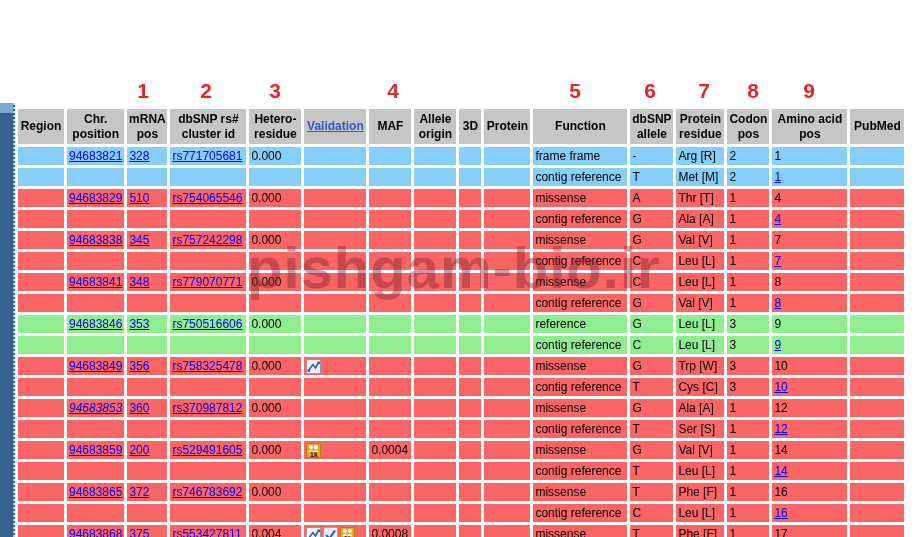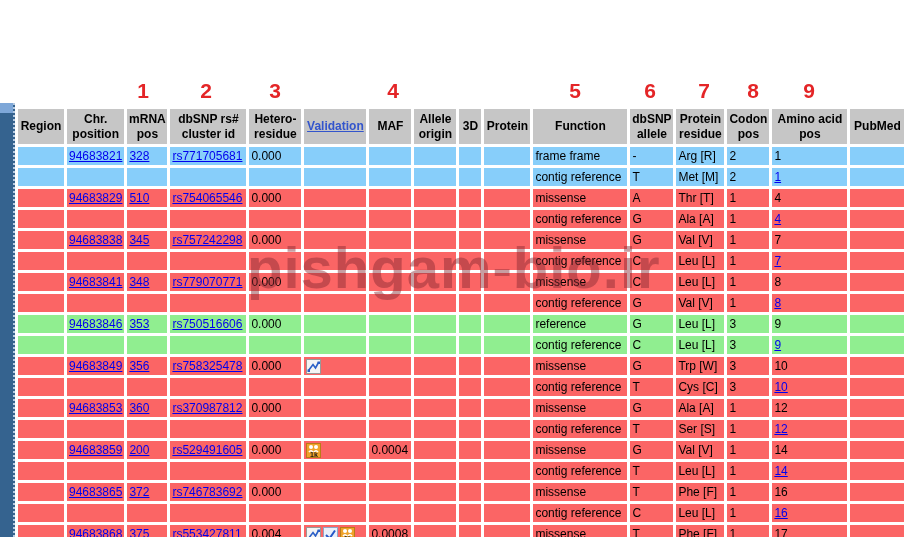--- a/index.html
+++ b/index.html
@@ -337,21 +337,21 @@
           <td style="background: var(--row-red);"></td>
           <td style="background: var(--row-red);"><span>contig reference</span></td>
           <td style="background: var(--row-red);"><span>T</span></td>
           <td style="background: var(--row-red);"><span>Cys [C]</span></td>
           <td style="background: var(--row-red);"><span>3</span></td>
           <td style="background: var(--row-red);"><a>10</a></td>
           <td style="background: var(--row-red);"></td>
         </tr>
         <tr>
           <td style="background: var(--row-red);"></td>
-          <td style="background: var(--row-red);"><a>94683853</a></td>
+          <td style="background: var(--row-red); font-style: italic;"><a>94683853</a></td>
           <td style="background: var(--row-red);"><a>360</a></td>
           <td style="background: var(--row-red);"><a>rs370987812</a></td>
           <td style="background: var(--row-red);"><span>0.000</span></td>
           <td style="background: var(--row-red);"></td>
           <td style="background: var(--row-red);"></td>
           <td style="background: var(--row-red);"></td>
           <td style="background: var(--row-red);"></td>
           <td style="background: var(--row-red);"></td>
           <td style="background: var(--row-red);"><span>missense</span></td>
           <td style="background: var(--row-red);"><span>G</span></td>

